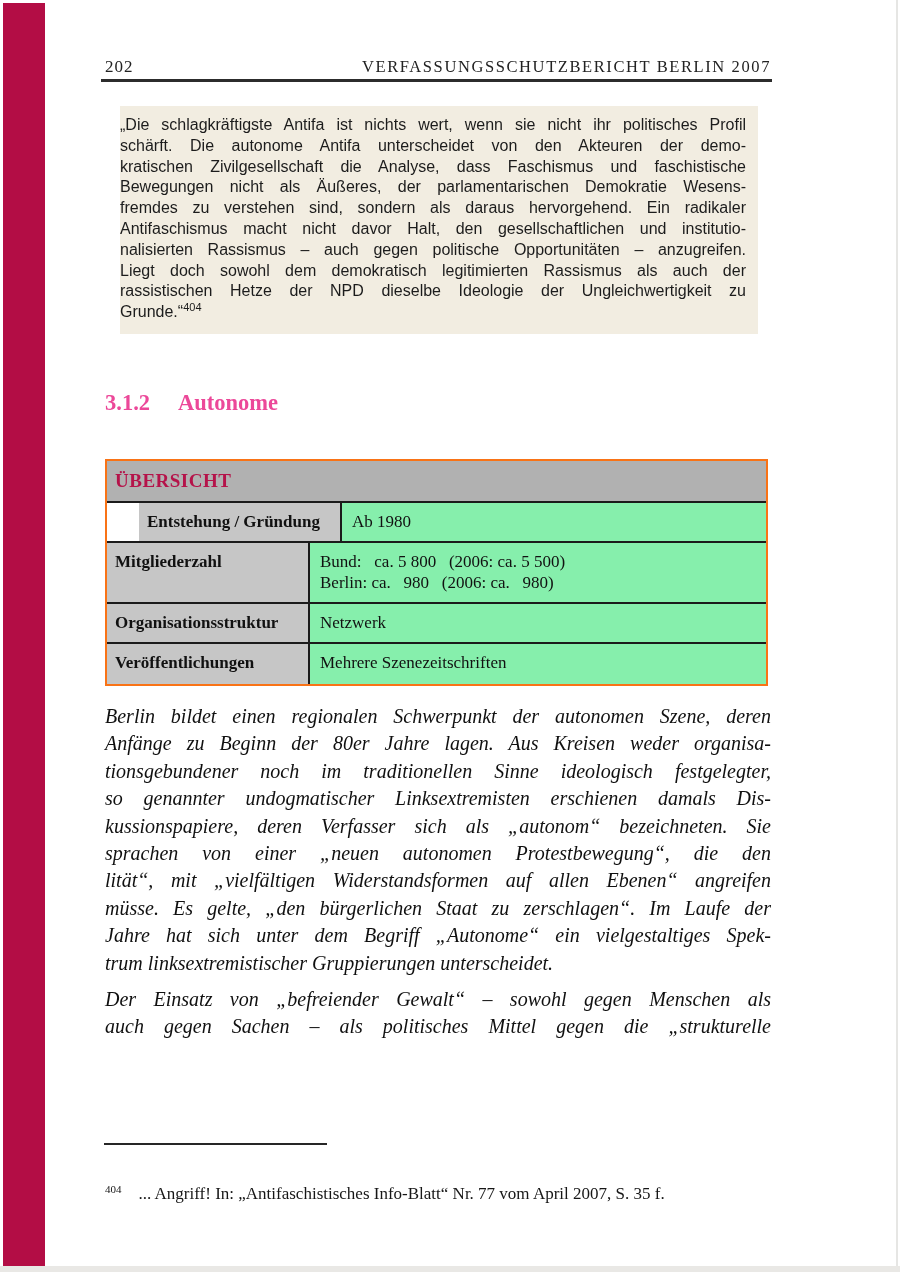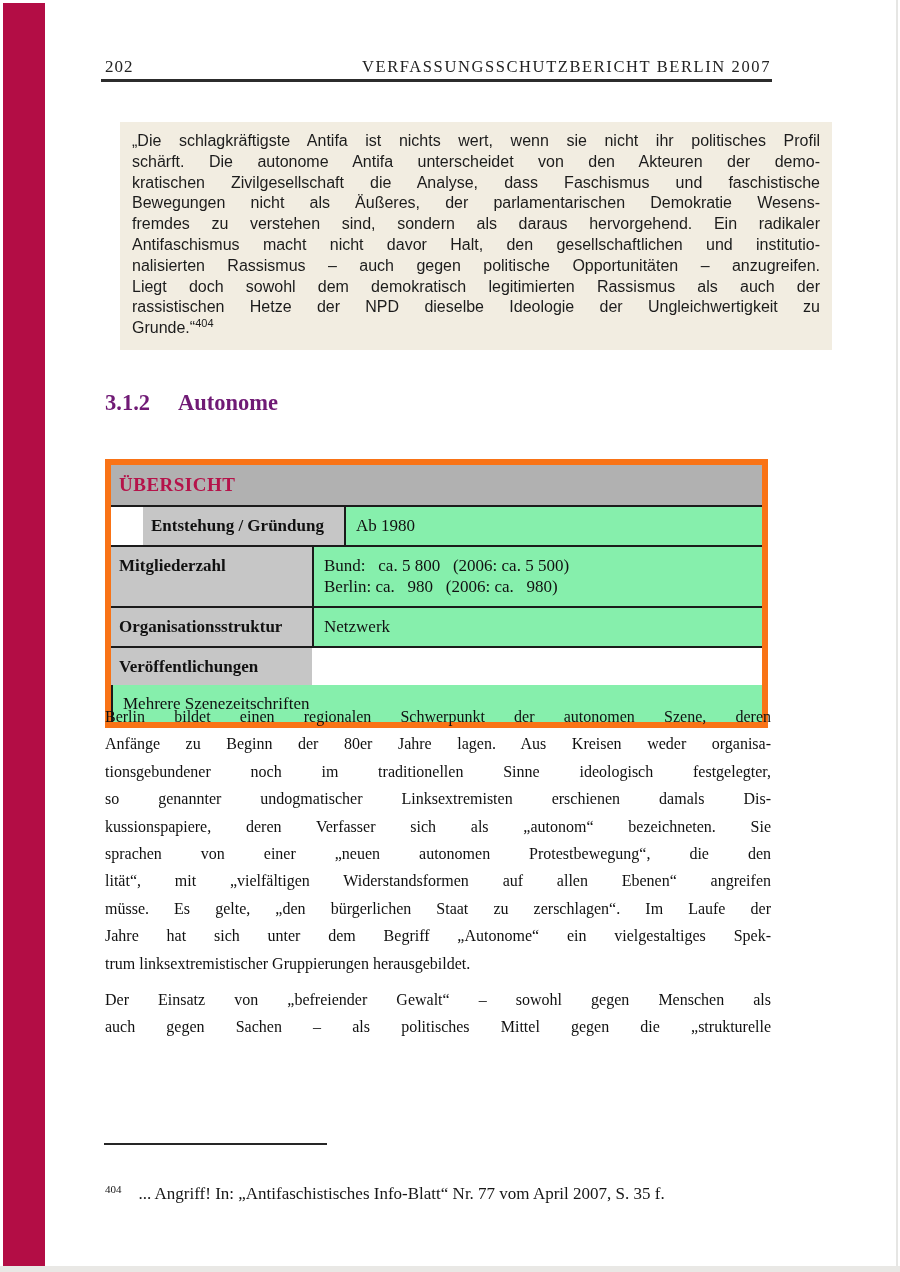--- a/index.html
+++ b/index.html
@@ -10,52 +10,52 @@
   .accent-bar{position:absolute;left:3px;top:3px;width:42px;height:1263px;background:#b30d45;}
   .page-right-edge{position:absolute;left:896px;top:0;width:2px;height:1272px;background:#e6e6e4;}
   .page-bottom-edge{position:absolute;left:0;top:1266px;width:900px;height:6px;background:#e9e8e5;}
 
   .header-row{position:absolute;left:105px;top:57px;width:666px;display:flex;justify-content:space-between;align-items:baseline;text-align:center;}
   .page-number{font-size:17px;letter-spacing:1px;color:#222;}
   .header-title{font-size:16.5px;letter-spacing:1.6px;color:#222;}
   .header-rule{position:absolute;left:101px;top:79px;width:671px;height:2.5px;background:#2c2c2c;}
 
   .quote-block{
-    position:absolute;left:120px;top:106px;width:712px;box-sizing:border-box;
-    background:#f2ede1;padding:9px 12px 11px 12px;
-    font-family:"Liberation Sans", sans-serif;font-size:16px;line-height:20.8px;color:#1c1c1c;margin-top:16px;
+    position:absolute;left:120px;top:106px;width:638px;box-sizing:border-box;
+    background:#f2ede1;padding:9px 12px 11px 0;
+    font-family:"Liberation Sans", sans-serif;font-size:16px;line-height:20.8px;color:#1c1c1c;
   }
   .tline{min-height:1em;}
   .just{text-align:justify;text-align-last:justify;}
   .quote-block sup, .footnote sup{font-size:11px;line-height:0;}
 
-  .section-heading{position:absolute;left:105px;top:390px;margin:0;font-size:22.5px;font-weight:bold;color:#701a75;display:flex;}
+  .section-heading{position:absolute;left:105px;top:390px;margin:0;font-size:22.5px;font-weight:bold;color:#ec4899;display:flex;}
   .section-heading .sec-num{margin-right:28px;}
 
   .overview-table{
     position:absolute;left:105px;top:459px;width:663px;box-sizing:border-box;
-    border:6px solid #f97316;font-size:17px;
+    border:2px solid #f97316;font-size:17px;
   }
   .t-title{
     background:#b1b1b1;min-height:40px;display:flex;align-items:center;padding-left:8px;
     color:#b5134a;font-weight:bold;font-size:19px;letter-spacing:0.5px;
   }
   .trow{display:flex;border-top:2px solid #1b1b1b;}
   .tlabel{
     width:201px;box-sizing:border-box;flex:none;background:#c6c6c6;
     font-weight:bold;padding:8px 6px 8px 8px;line-height:21px;
   }
   .tvalue{
     flex:1;background:#86efac;border-left:2px solid #1b1b1b;
     padding:8px 6px 8px 10px;line-height:21px;
   }
   .vline{white-space:pre;min-height:21px;}
-  .r1{min-height:38px;padding-left:32px;} .r2{min-height:59px;} .r3{min-height:38px;} .r4{min-height:40px;flex-direction:column;}
+  .r1{min-height:38px;padding-left:32px;} .r2{min-height:59px;} .r3{min-height:38px;} .r4{min-height:40px;}
 
-  .body-text{position:absolute;left:105px;top:703px;width:666px;font-size:16px;line-height:27.4px;color:#101010;}
+  .body-text{position:absolute;left:105px;top:703px;width:666px;font-size:20px;line-height:27.4px;color:#101010;font-style:italic;}
   .body-para{margin:0 0 9px 0;}
 
   .footnote-rule{position:absolute;left:104px;top:1143px;width:223px;height:2px;background:#262626;}
   .footnote{position:absolute;left:105px;top:1184px;width:670px;font-size:17px;color:#161616;}
   .footnote sup{margin-right:17px;vertical-align:6px;}
 </style>
 </head>
 <body>
 
 <div class="accent-bar"></div>
@@ -123,21 +123,21 @@
     <div class="body-para">
       <div class="tline just">Berlin bildet einen regionalen Schwerpunkt der autonomen Szene, deren</div>
       <div class="tline just">Anfänge zu Beginn der 80er Jahre lagen. Aus Kreisen weder organisa-</div>
       <div class="tline just">tionsgebundener noch im traditionellen Sinne ideologisch festgelegter,</div>
       <div class="tline just">so genannter undogmatischer Linksextremisten erschienen damals Dis-</div>
       <div class="tline just">kussionspapiere, deren Verfasser sich als „autonom“ bezeichneten. Sie</div>
       <div class="tline just">sprachen von einer „neuen autonomen Protestbewegung“, die den</div>
       <div class="tline just">lität“, mit „vielfältigen Widerstandsformen auf allen Ebenen“ angreifen</div>
       <div class="tline just">müsse. Es gelte, „den bürgerlichen Staat zu zerschlagen“. Im Laufe der</div>
       <div class="tline just">Jahre hat sich unter dem Begriff „Autonome“ ein vielgestaltiges Spek-</div>
-      <div class="tline">trum linksextremistischer Gruppierungen herausgebildet.</div>
+      <div class="tline">trum linksextremistischer Gruppierungen unterscheidet.</div>
     </div>
     <div class="body-para">
       <div class="tline just">Der Einsatz von „befreiender Gewalt“ – sowohl gegen Menschen als</div>
       <div class="tline just">auch gegen Sachen – als politisches Mittel gegen die „strukturelle</div>
     </div>
   </div>
 
 <div class="footnote-rule"></div>
 <div class="footnote">
   <sup>404</sup><span>... Angriff! In: „Antifaschistisches Info-Blatt“ Nr. 77 vom April 2007, S. 35 f.</span>

